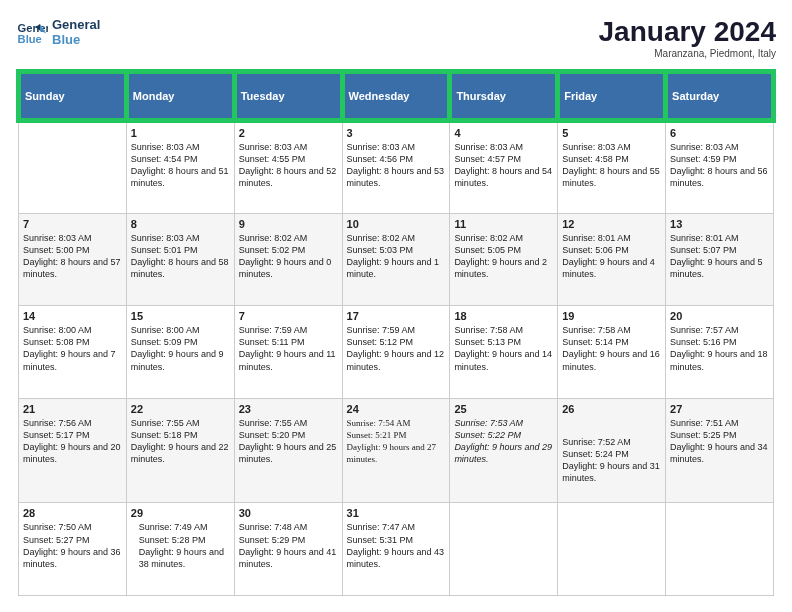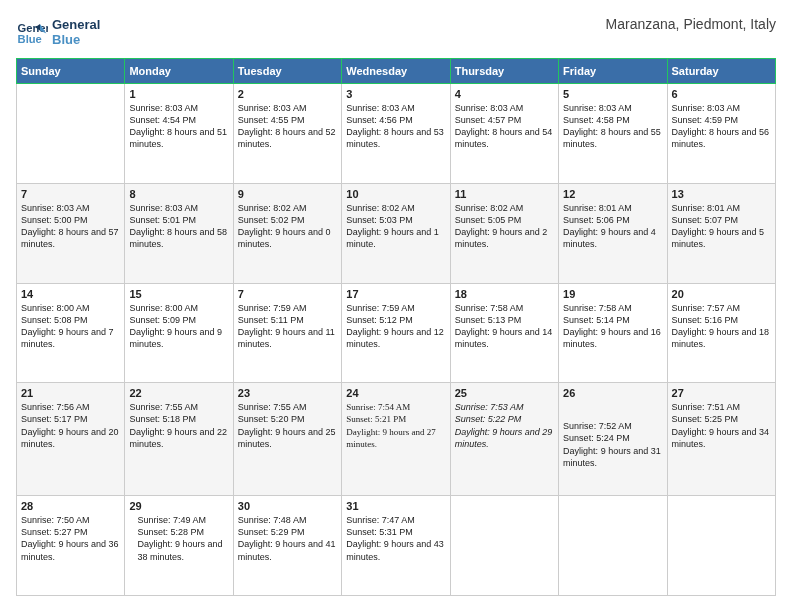--- a/index.html
+++ b/index.html
@@ -34,36 +34,36 @@
     }
     .title-block {
       text-align: right;
     }
     .month-title {
       font-size: 28px;
       font-weight: bold;
       color: #1a1a2e;
     }
     .location-subtitle {
-      font-size: 14px;
+      font-size: 10px;
       color: #444;
     }
     .calendar-table {
       width: 100%;
       border-collapse: collapse;
       flex: 1;
     }
     .calendar-table th {
       background-color: #3a6ea8;
       color: #fff;
       font-size: 11px;
       font-weight: bold;
-      padding: 6px 4px;
+      padding: 16px 4px;
       text-align: left;
-      border: 1px solid #22c55e;
+      border: 5px solid #22c55e;
     }
     .calendar-table td {
       border: 1px solid #ccc;
       vertical-align: top;
       padding: 4px 4px;
       width: calc(100% / 7);
       height: 80px;
       font-size: 9.5px;
       color: #222;
       background: #fff;
@@ -97,20 +97,21 @@
         <text x="2" y="34" font-size="14" font-weight="bold" fill="#4a90c4">Blue</text>
         <polygon points="30,10 38,22 30,18 30,10" fill="#4a90c4"></polygon>
         <polygon points="30,10 30,18 24,14 30,10" fill="#1a3a5c"></polygon>
       </svg>
       <div>
         <div style="font-size:13px;font-weight:bold;color:#1a3a5c;">General</div>
         <div style="font-size:13px;font-weight:bold;color:#4a90c4;">Blue</div>
       </div>
     </div>
     <div class="title-block">
+      <div class="month-title">January 2024</div>
       <div class="location-subtitle">Maranzana, Piedmont, Italy</div>
     </div>
   </div>
 
   <table class="calendar-table">
     <thead>
       <tr>
       <th>Sunday</th>
           <th>Monday</th>
           <th>Tuesday</th>

